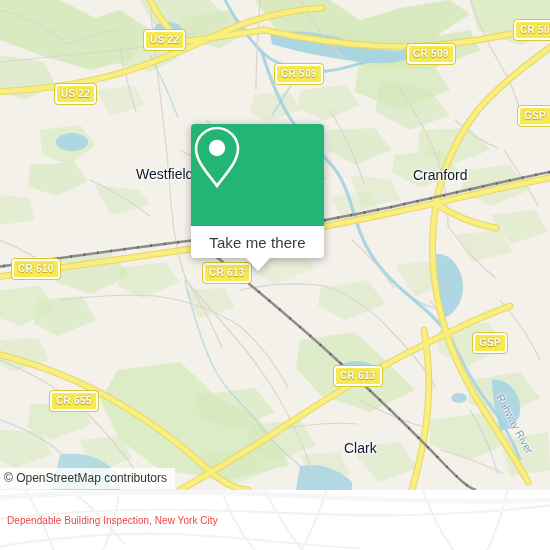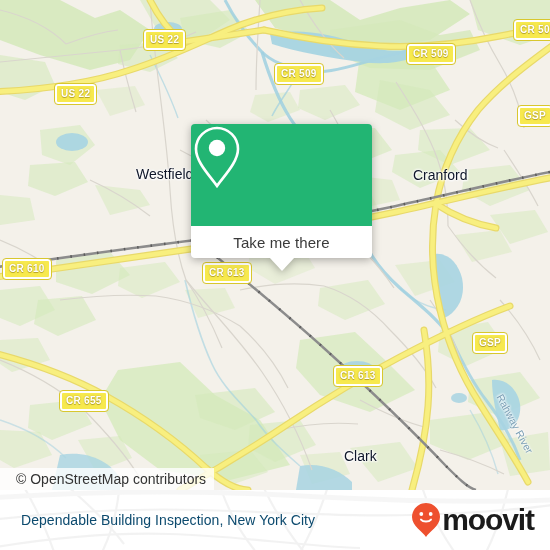--- a/index.html
+++ b/index.html
@@ -42,21 +42,21 @@
   }
   .water-label{
     position:absolute;
     color:#7b9fb5;
     font-size:10.5px;
     white-space:nowrap;
     text-shadow:0 0 3px #fff,0 0 3px #fff,0 0 2px #fff;
   }
 
   
-  .popup{position:absolute;left:191px;top:124px;width:181px;filter:drop-shadow(0 2px 4px rgba(0,0,0,.30));}
+  .popup{position:absolute;left:191px;top:124px;width:133px;filter:drop-shadow(0 2px 4px rgba(0,0,0,.30));}
   .popup-head{
     background:#22b573;
     height:102px;
     border-radius:4px 4px 0 0;
     display:flex;align-items:center;justify-content:center;
   }
   .popup-body{
     background:#ffffff;
     height:32px;
     border-radius:0 0 4px 4px;
@@ -73,35 +73,35 @@
     border-left:13px solid transparent;
     border-right:13px solid transparent;
     border-top:14px solid #ffffff;
   }
 
   
   .attribution{
     position:absolute;left:0;top:468px;
     background:rgba(255,255,255,.78);
     color:#333;
-    font-size:14px;
-    padding:3px 8px 4px 16px;
+    font-size:12px;
+    padding:3px 8px 4px 4px;
     white-space:nowrap;
     box-sizing:border-box;
   }
 
   
   .footer{
     position:absolute;left:0;top:490px;width:550px;height:60px;
     background:#ffffff;overflow:hidden;
   }
   .footer .watermark{position:absolute;left:0;top:0;opacity:.5;}
   .footer-title{
-    position:absolute;left:21px;top:50%;transform:translateY(-50%);
-    font-size:14px;color:#0c4a6e;white-space:nowrap;letter-spacing:.05px;
+    position:absolute;left:7px;top:50%;transform:translateY(-50%);
+    font-size:10px;color:#ef4444;white-space:nowrap;letter-spacing:.05px;
   }
   .footer-logo{
     position:absolute;right:16px;top:50%;transform:translateY(-50%);
     display:flex;align-items:center;gap:1px;
   }
   .footer-logo .word{
     font-size:30px;font-weight:bold;color:#1b1b1b;letter-spacing:-1.1px;line-height:30px;
   }
 </style>
 </head>
@@ -264,35 +264,35 @@
           <path d="M-10,268 C60,258 130,248 196,240 C264,232 330,220 396,206 C460,192 508,180 560,170" fill="none" stroke="#8c8c8c" stroke-width="2.6"></path>
           <path d="M-10,268 C60,258 130,248 196,240 C264,232 330,220 396,206 C460,192 508,180 560,170" fill="none" stroke="#5c5c5c" stroke-width="2.6" stroke-dasharray="1.5 12"></path>
           <path d="M196,240 C240,276 284,312 326,350 C368,388 408,426 446,466 C458,478 468,488 476,490" fill="none" stroke="#8c8c8c" stroke-width="2.4"></path>
           <path d="M196,240 C240,276 284,312 326,350 C368,388 408,426 446,466 C458,478 468,488 476,490" fill="none" stroke="#5c5c5c" stroke-width="2.4" stroke-dasharray="1.5 12"></path>
         </g>
       </g>
     </svg>
 
     <div class="place" style="left:136px;top:166px;">Westfield</div>
     <div class="place" style="left:413px;top:167px;">Cranford</div>
-    <div class="place" style="left:344px;top:440px;margin-top:8px;">Clark</div>
+    <div class="place" style="left:344px;top:440px;">Clark</div>
 
     <div class="water-label" style="left:505px;top:392px;transform:rotate(62deg);transform-origin:left top;">Rahway River</div>
 
     <div class="shield" style="left:144px;top:30px;">US 22</div>
     <div class="shield" style="left:55px;top:84px;">US 22</div>
     <div class="shield" style="left:275px;top:64px;">CR 509</div>
     <div class="shield" style="left:407px;top:44px;">CR 509</div>
     <div class="shield" style="left:514px;top:20px;">CR 509</div>
     <div class="shield" style="left:518px;top:106px;">GSP</div>
     <div class="shield" style="left:473px;top:333px;">GSP</div>
-    <div class="shield" style="left:3px;top:259px;text-align:center;">CR 610</div>
+    <div class="shield" style="left:12px;top:259px;text-align:center;">CR 610</div>
     <div class="shield" style="left:203px;top:263px;">CR 613</div>
     <div class="shield" style="left:334px;top:366px;">CR 613</div>
-    <div class="shield" style="left:60px;top:391px;text-align:center;">CR 655</div>
+    <div class="shield" style="left:50px;top:391px;text-align:center;">CR 655</div>
 
     <div class="popup">
       <div class="popup-head">
         <span>
           <svg width="52" height="66" viewBox="0 0 52 66" fill="none">
             <path d="M26 4 C14.4 4 5 13.4 5 25 C5 38 19 52 26 62 C33 52 47 38 47 25 C47 13.4 37.6 4 26 4 Z" stroke="#ffffff" stroke-width="2.6" fill="none"></path>
             <circle cx="26" cy="24" r="8.2" fill="#ffffff"></circle>
           </svg>
         </span>
       </div>
@@ -317,26 +317,15 @@
         <path d="M510,-10 C504,18 496,44 484,66"></path>
         <path d="M-10,58 C50,48 110,42 170,44 C240,46 300,56 360,58"></path>
         <path d="M60,-10 C84,10 106,30 124,54"></path>
         <path d="M260,-10 C272,16 286,40 304,62"></path>
       </g>
       <g fill="none" stroke="#efefef" stroke-width="5">
         <path d="M-10,8 C80,2 170,0 260,4 C350,8 440,14 550,10"></path>
       </g>
     </svg>
     <div class="footer-title">Dependable Building Inspection, New York City</div>
-    <div class="footer-logo">
-      <span style="display:inline-block;line-height:0;">
-        <svg width="30" height="36" viewBox="0 0 30 36">
-          <path d="M15 1 C7.3 1 1 7.3 1 15 C1 24 12 30 15 35 C18 30 29 24 29 15 C29 7.3 22.7 1 15 1 Z" fill="#ee502e"></path>
-          <circle cx="10.3" cy="12" r="1.9" fill="#ffffff"></circle>
-          <circle cx="19.7" cy="12" r="1.9" fill="#ffffff"></circle>
-          <path d="M10 17.6 C12 20.2 18 20.2 20 17.6" stroke="#ffffff" stroke-width="1.9" fill="none" stroke-linecap="round"></path>
-        </svg>
-      </span>
-      <span class="word">moovit</span>
-    </div>
   </div>
 
 </div>
 
 </body></html>

